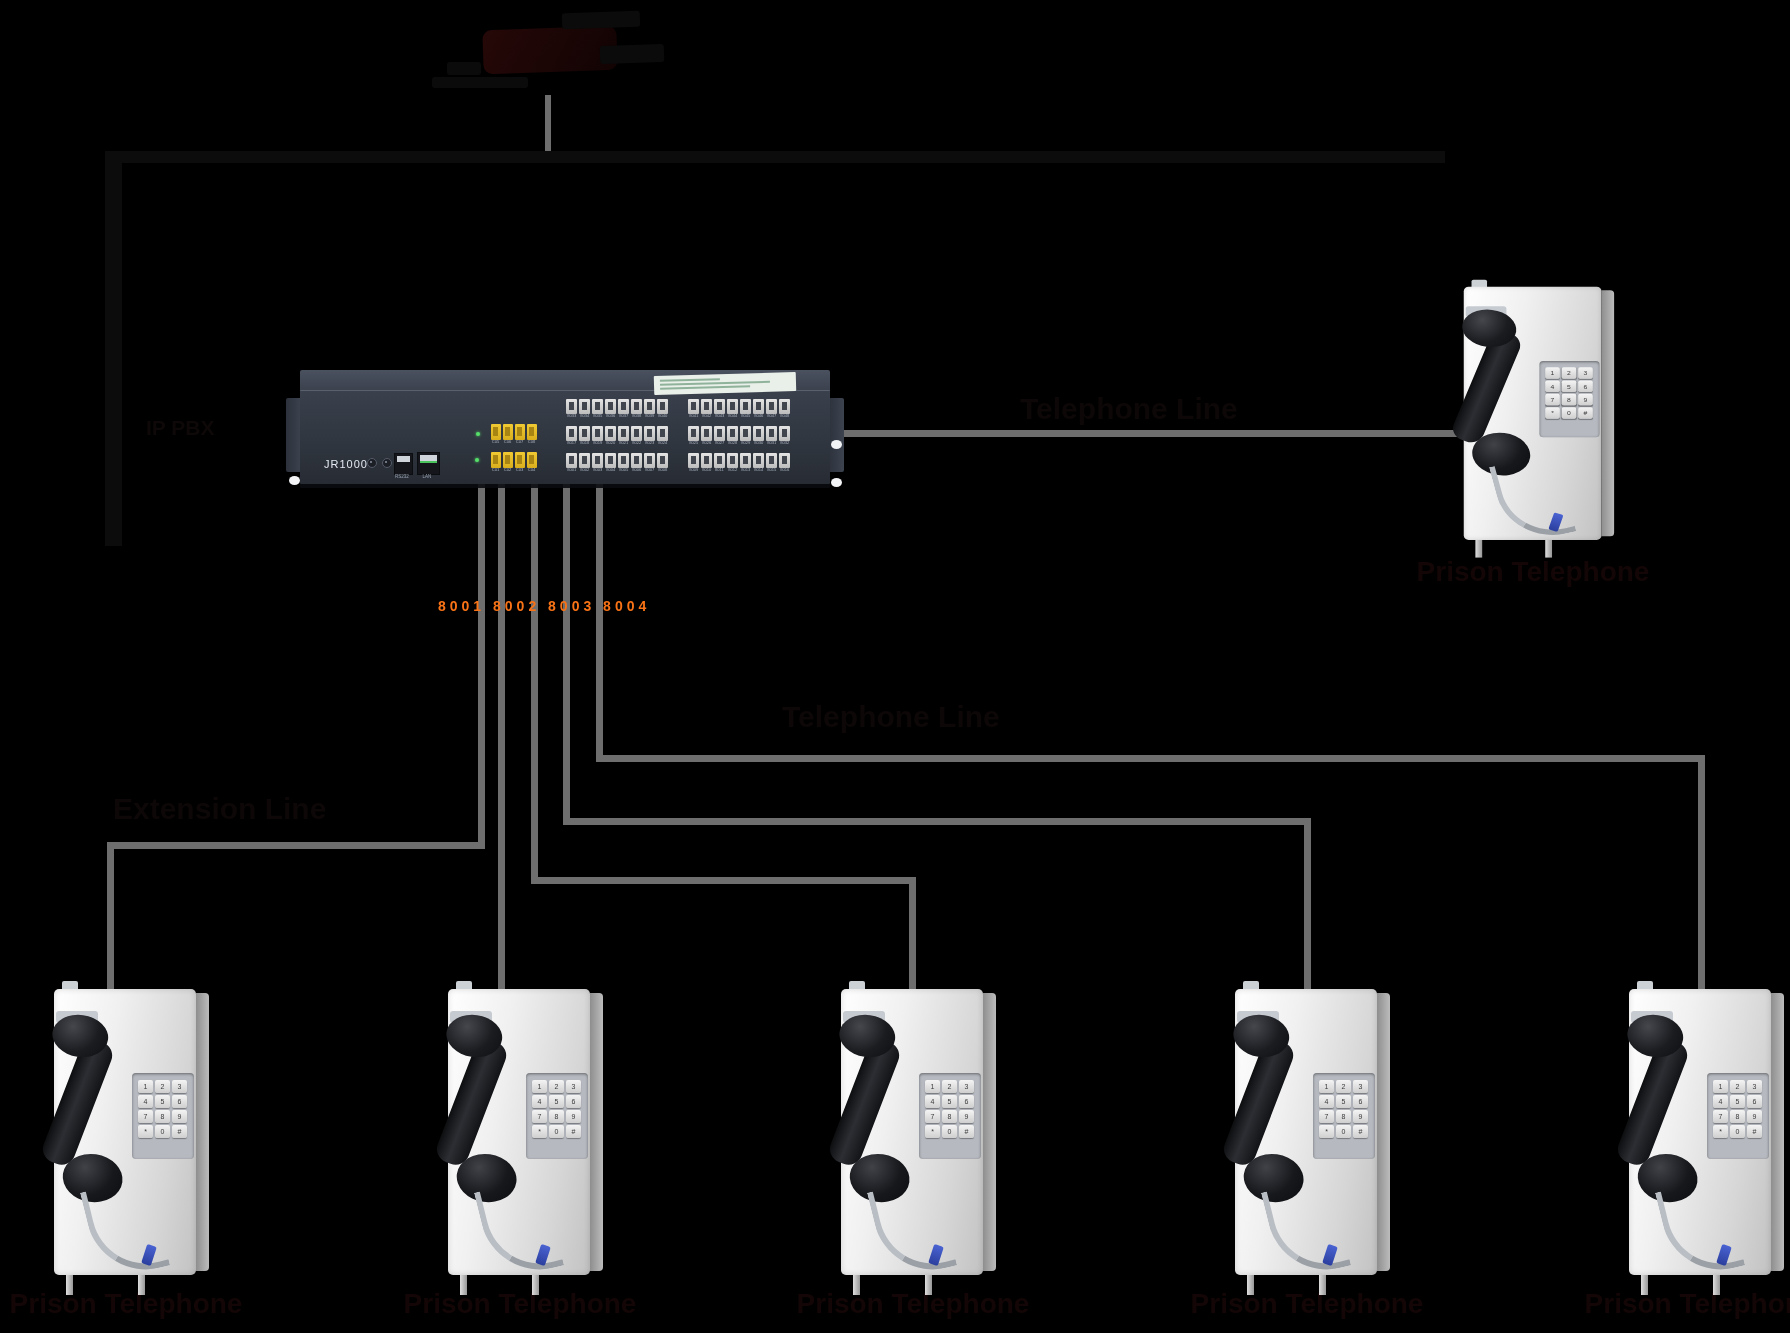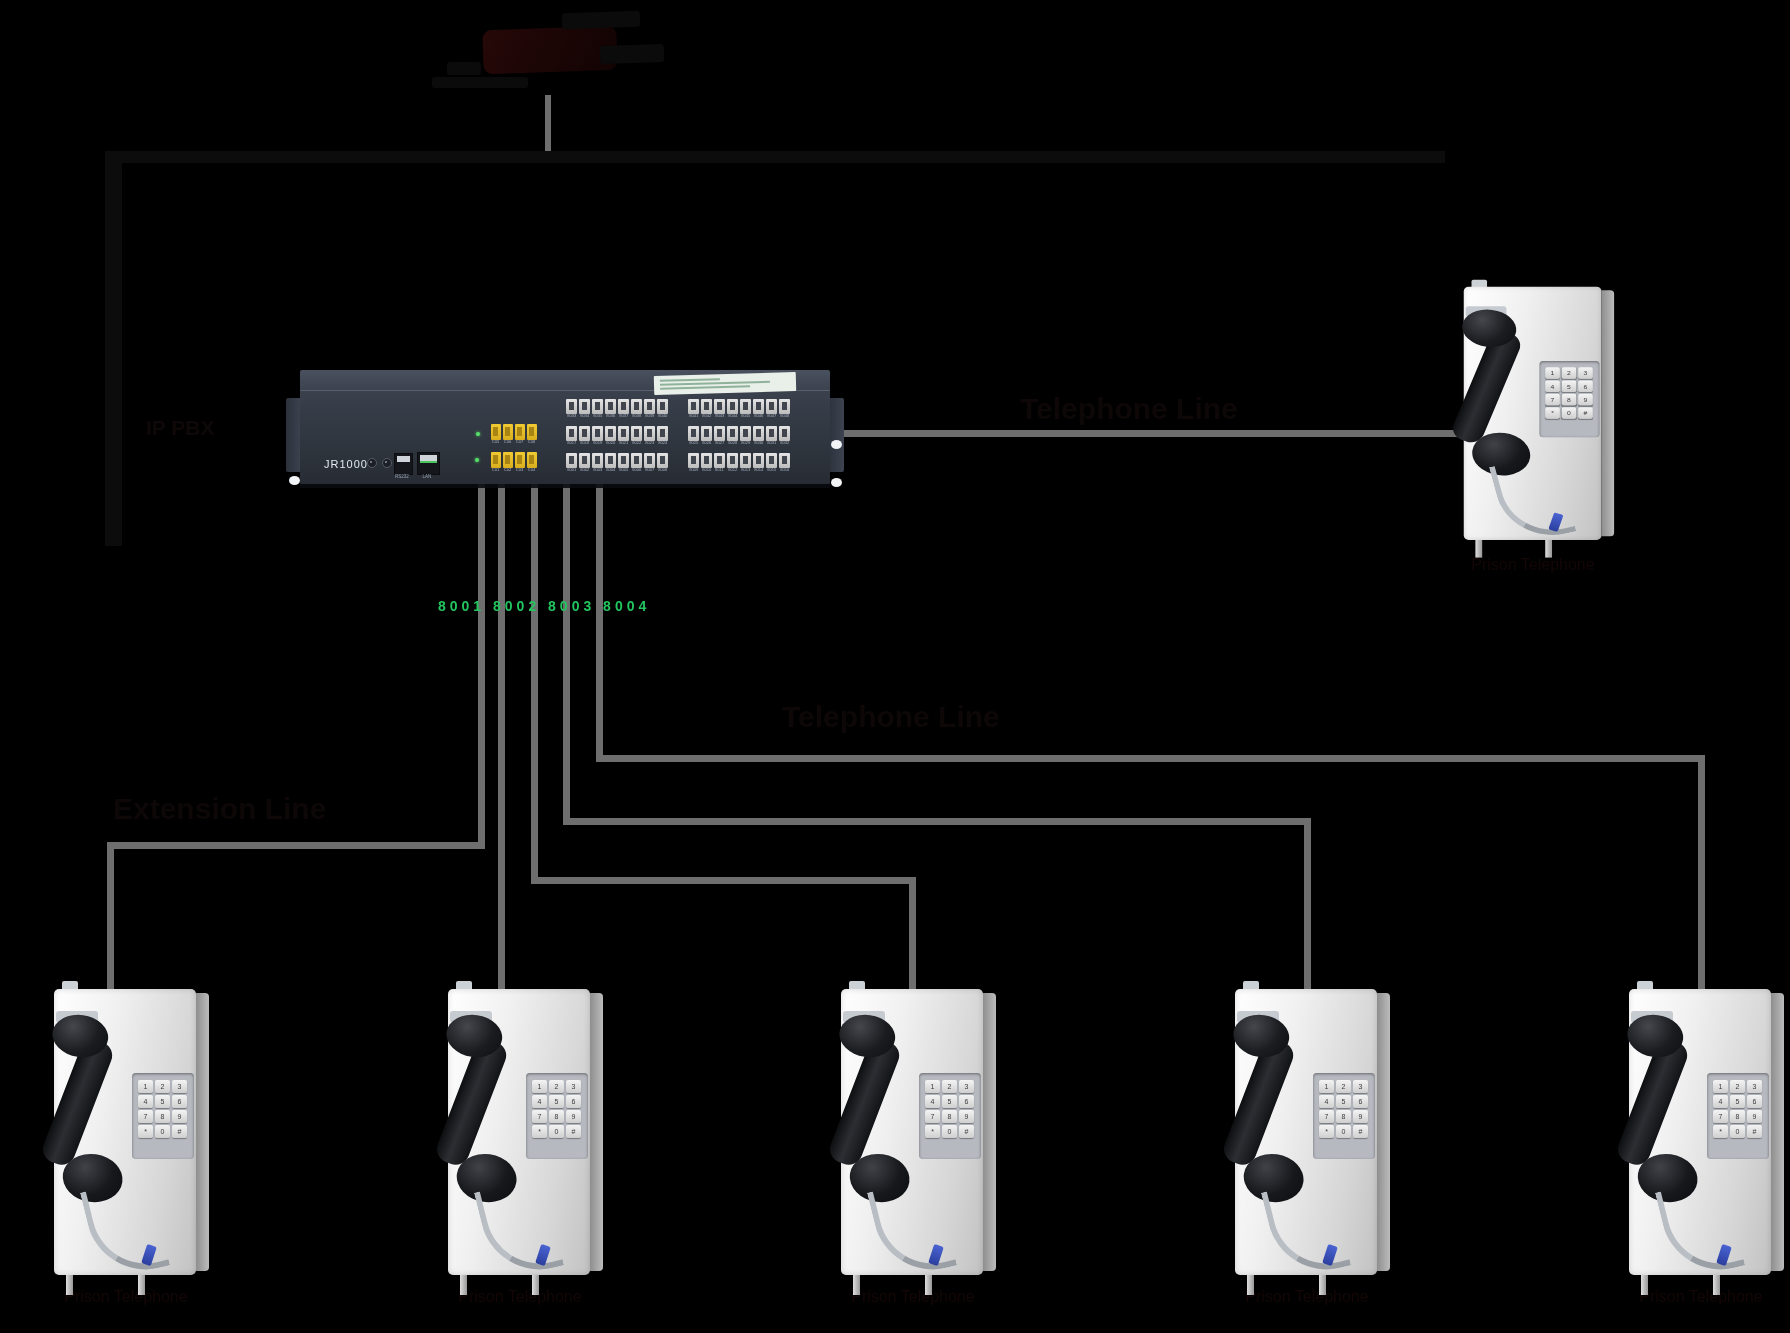--- a/index.html
+++ b/index.html
@@ -4,25 +4,25 @@
 <style>
   html,body{margin:0;padding:0;background:#000;}
   #stage{position:relative;width:1790px;height:1333px;background:#000;overflow:hidden;
          font-family:"Liberation Sans",sans-serif;}
 
   
   .ln{position:absolute;background:#6e6e6e;}
 
   
   .ghost-label{position:absolute;color:#0d0707;font-weight:bold;font-size:30px;white-space:nowrap;}
-  .ghost-caption{position:absolute;color:#140606;font-weight:normal;font-size:16px;text-align:center;white-space:nowrap;}
+  .ghost-caption{position:absolute;color:#140606;font-weight:bold;font-size:28px;text-align:center;white-space:nowrap;}
   .ghost-band{position:absolute;background:#0c0c0c;}
   .ghost-frag{position:absolute;background:#0b0b0b;border-radius:3px;}
   .ghost-small{position:absolute;color:#0e0808;font-weight:bold;font-size:21px;white-space:nowrap;}
-  .ghost-mid{position:absolute;color:#22c55e;font-weight:bold;font-size:14px;letter-spacing:4px;white-space:nowrap;}
+  .ghost-mid{position:absolute;color:#f97316;font-weight:bold;font-size:14px;letter-spacing:4px;white-space:nowrap;}
 
   
   .logo-blob{position:absolute;left:483px;top:28px;width:134px;height:44px;border-radius:9px;
     background:linear-gradient(120deg,#260808 0%,#1b0505 55%,#120303 100%);transform:rotate(-2deg);}
 
   
   #pbx{position:absolute;left:286px;top:368px;width:558px;height:122px;}
   .ear{position:absolute;width:16px;height:74px;top:30px;background:linear-gradient(90deg,#2c313b,#3d4450);border-radius:2px;}
   .ear .oval{position:absolute;left:3px;width:11px;height:9px;border-radius:50%;background:#f2f4f6;}
   .chassis-top{position:absolute;left:14px;top:2px;width:530px;height:22px;

